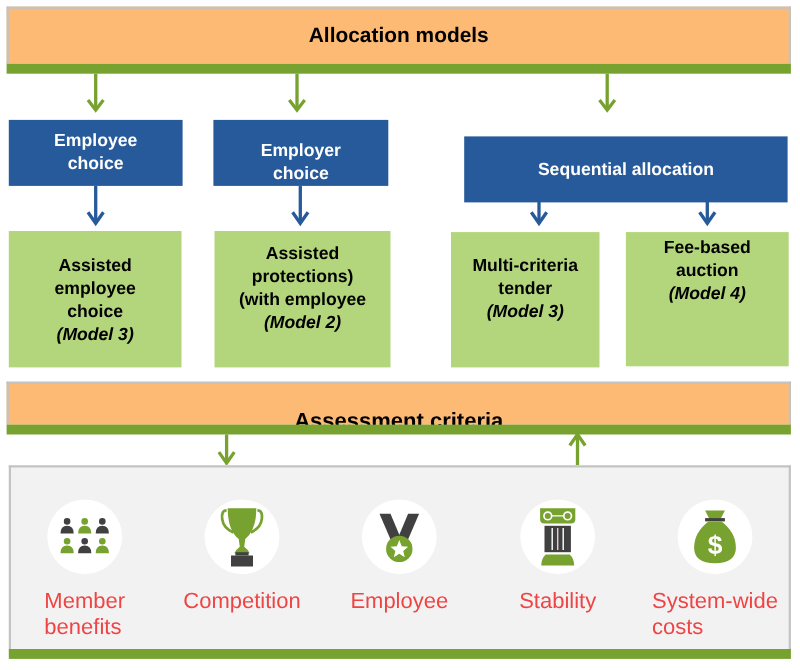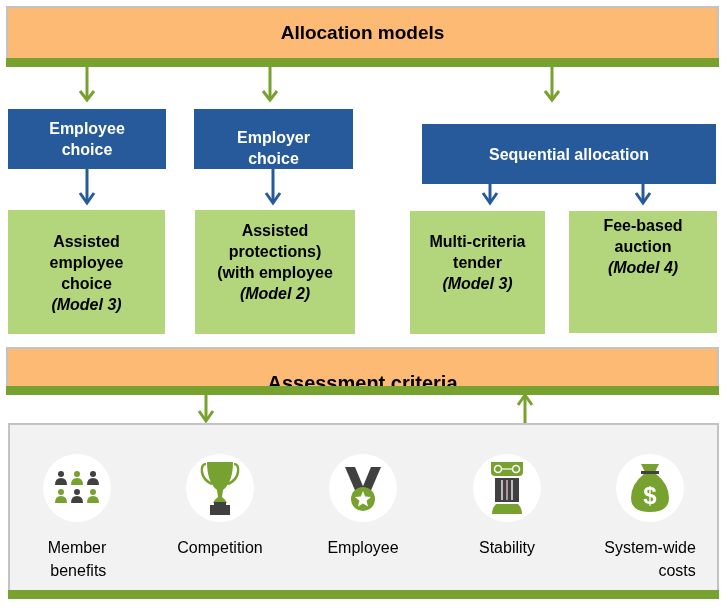--- a/index.html
+++ b/index.html
@@ -12,21 +12,21 @@
               display: flex; align-items: center; justify-content: center; text-align: center; line-height: 21px; }
   .green-box { position: absolute; background: #b3d57b; color: #000; font-weight: bold; font-size: 16px;
                display: flex; flex-direction: column; align-items: center; text-align: center; line-height: 21px; box-sizing: border-box; }
   .green-box .model { font-style: italic; }
   .arrow { position: absolute; overflow: visible; }
   .criteria-panel { position: absolute; left: 8px; top: 423px; width: 711px; height: 168px; background: #f2f2f2;
                     border: 2px solid #c3c3c3; border-bottom: none; box-sizing: border-box; }
   .criteria-bar { position: absolute; left: 8px; top: 590px; width: 711px; height: 9px; background: #77a22f; }
   .criterion { position: absolute; top: 454px; width: 120px; display: flex; flex-direction: column; align-items: center; }
   .icon-circle { width: 68px; height: 68px; border-radius: 50%; background: #ffffff; display: flex; align-items: center; justify-content: center; }
-  .criterion-label { margin-top: 14px; font-size: 16px; color: #000000; text-align: right; line-height: 23px; }
+  .criterion-label { margin-top: 14px; font-size: 20px; color: #ef4444; text-align: left; line-height: 23px; }
 </style>
 </head>
 <body>
 
 <div class="header-box" style="left:6px; top:6px; width:713px; height:52px;">
   <div class="header-title" style="top:14px; font-size:19px;">Allocation models</div>
 </div>
 <div class="header-bar" style="left:6px; top:58px; width:713px; height:9px;"></div>
 
 <svg class="arrow" style="left:79px; top:67px;" width="16" height="36">

